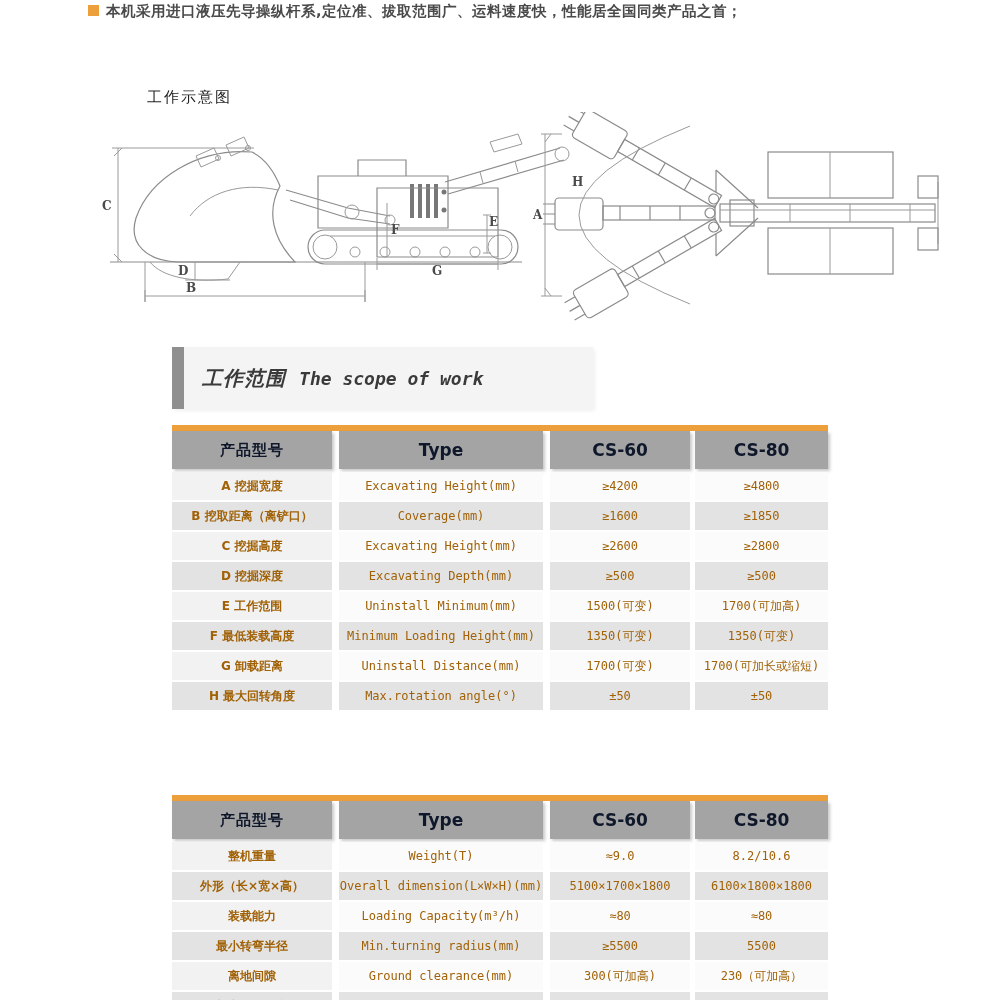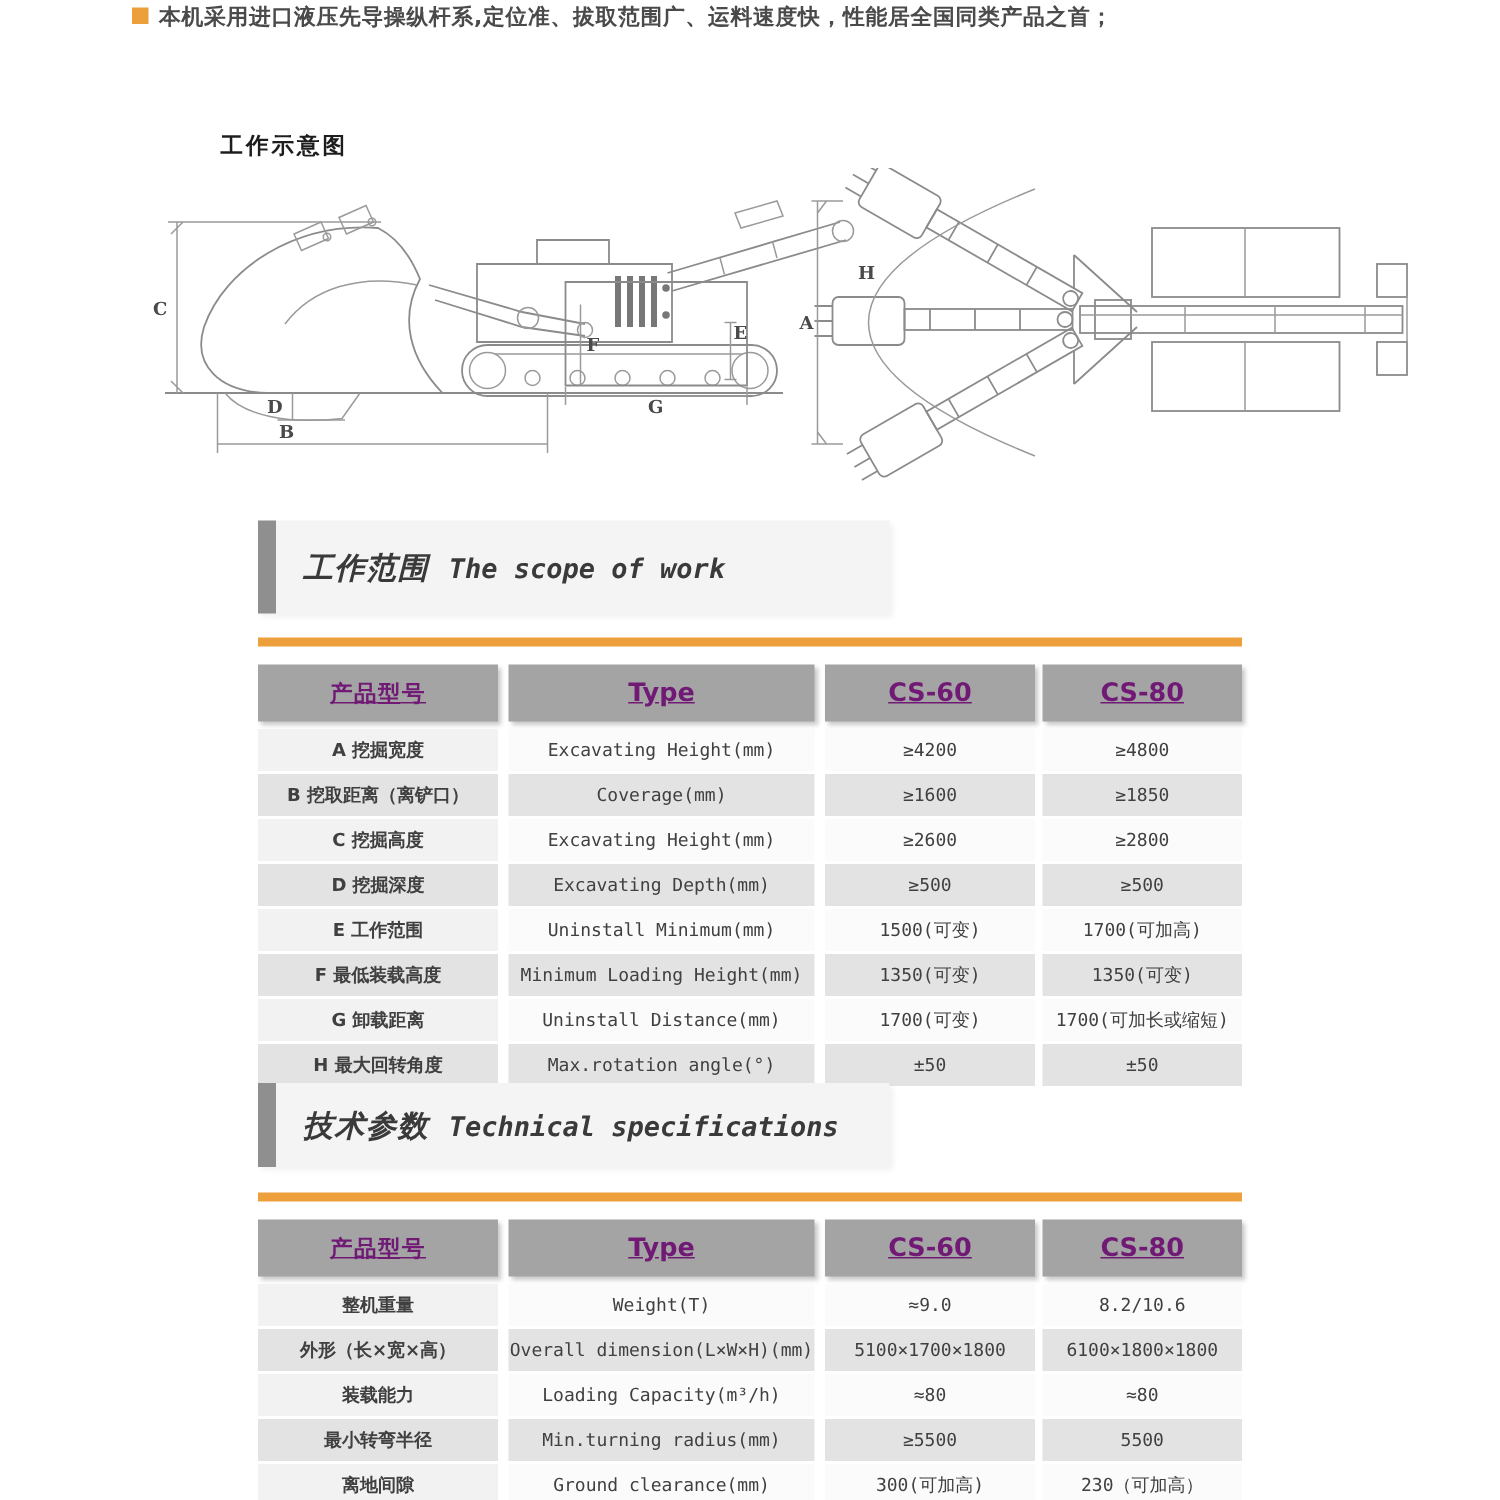--- a/index.html
+++ b/index.html
@@ -6,46 +6,46 @@
   body{width:1000px;height:1000px;overflow:hidden;background:#ffffff;
        font-family:"DejaVu Sans","Liberation Sans",sans-serif;color:#333;}
   .page{position:relative;width:1000px;height:1000px;overflow:hidden;}
 
   
   .bullet{position:absolute;left:88px;display:flex;align-items:flex-start;}
   .bullet .sq{width:11px;height:11px;margin-top:3px;background:var(--orange,#EC9F3B);flex:0 0 auto;}
   .bullet .btxt{margin-left:7px;font-size:14.5px;font-weight:bold;color:#4a4a4a;letter-spacing:0.5px;white-space:nowrap;}
 
   
-  .diagtitle{position:absolute;left:147px;top:88px;font-size:15px;font-weight:bold;color:#1d1d1d;letter-spacing:2px;}
+  .diagtitle{position:absolute;left:147px;top:88px;font-size:15px;font-weight:normal;color:#1d1d1d;letter-spacing:2px;}
   .diag{position:absolute;left:90px;top:112px;}
   svg .ln{stroke:var(--line_gray,#8b8b8b);stroke-width:1.2;fill:none;}
   svg .thin{stroke:#9a9a9a;stroke-width:1;fill:none;}
   svg .dk{fill:#777;stroke:none;}
   svg text{font-family:"DejaVu Serif","Liberation Serif",serif;font-size:12px;font-weight:bold;fill:#4a4a4a;}
 
   
   .sec{position:absolute;left:172px;width:421px;background:var(--strip_bg,#F4F4F4);display:flex;align-items:center;box-shadow:2px 2px 4px rgba(0,0,0,0.06);font-style:italic;}
   .secbar{width:12px;height:100%;background:var(--bar_gray,#8F8F8F);flex:0 0 auto;}
   .sectitle{margin-left:18px;white-space:nowrap;}
   .sectitle .zh{font-size:20px;font-weight:bold;color:#3a3a3a;letter-spacing:1px;}
   .sectitle .en{font-family:"DejaVu Sans Mono","Liberation Mono",monospace;font-size:18px;font-weight:bold;color:#3a3a3a;margin-left:8px;}
 
   
   .table{position:absolute;left:172px;width:656px;}
   .tbar{height:6px;background:var(--orange,#EC9F3B);}
   .thead{position:relative;height:38px;margin-bottom:1px;}
-  .hcell{position:absolute;top:12px;height:100%;background:var(--header_gray,#A4A4A4);
-         display:flex;align-items:center;justify-content:center;font-weight:bold;color:#701a75;
-         box-shadow:2px 2px 3px rgba(0,0,0,0.22);text-decoration:underline;}
+  .hcell{position:absolute;top:0;height:100%;background:var(--header_gray,#A4A4A4);
+         display:flex;align-items:center;justify-content:center;font-weight:bold;color:#0f172a;
+         box-shadow:2px 2px 3px rgba(0,0,0,0.22);}
   .hcell.c0{font-size:15px;letter-spacing:1px;}
   .hcell.c1,.hcell.c2,.hcell.c3{font-size:17px;}
   .trow{position:relative;height:28px;margin-bottom:2px;}
-  .cell{position:absolute;top:16px;height:100%;display:flex;align-items:center;justify-content:center;
-        background:var(--row_light,#FBFBFB);font-size:12px;color:#404040;white-space:nowrap;}
+  .cell{position:absolute;top:2px;height:100%;display:flex;align-items:center;justify-content:center;
+        background:var(--row_light,#FBFBFB);font-size:12px;color:#a16207;white-space:nowrap;}
   .cell.c0{background:var(--col1_light,#F2F2F2);font-weight:bold;}
   .trow.alt .cell{background:var(--row_gray,#E3E3E3);}
   .cell.c1,.cell.c2,.cell.c3{font-family:"DejaVu Sans Mono","Liberation Mono",monospace;}
   .c0{left:0;width:160px;}
   .c1{left:167px;width:204px;}
   .c2{left:378px;width:140px;}
   .c3{left:523px;width:133px;}
 </style>
 </head>
 <body>
@@ -216,27 +216,20 @@
         <div class="cell c3">1700(可加长或缩短)</div>
       </div>
       <div class="trow alt">
         <div class="cell c0">H 最大回转角度</div>
         <div class="cell c1">Max.rotation angle(°)</div>
         <div class="cell c2">±50</div>
         <div class="cell c3">±50</div>
       </div>
     </div>
 
-  <div class="sec" style="top:722px;height:56px">
-    <div class="secbar"></div>
-    <div class="sectitle">
-      <span class="zh">技术参数</span>
-      <span class="en">Technical specifications</span>
-    </div>
-  </div>
 
   <div class="table" style="top:795px">
     <div class="tbar"></div>
   <div class="thead">
         <div class="hcell c0">产品型号</div>
         <div class="hcell c1">Type</div>
         <div class="hcell c2">CS-60</div>
         <div class="hcell c3">CS-80</div>
       </div>
       <div class="trow">

